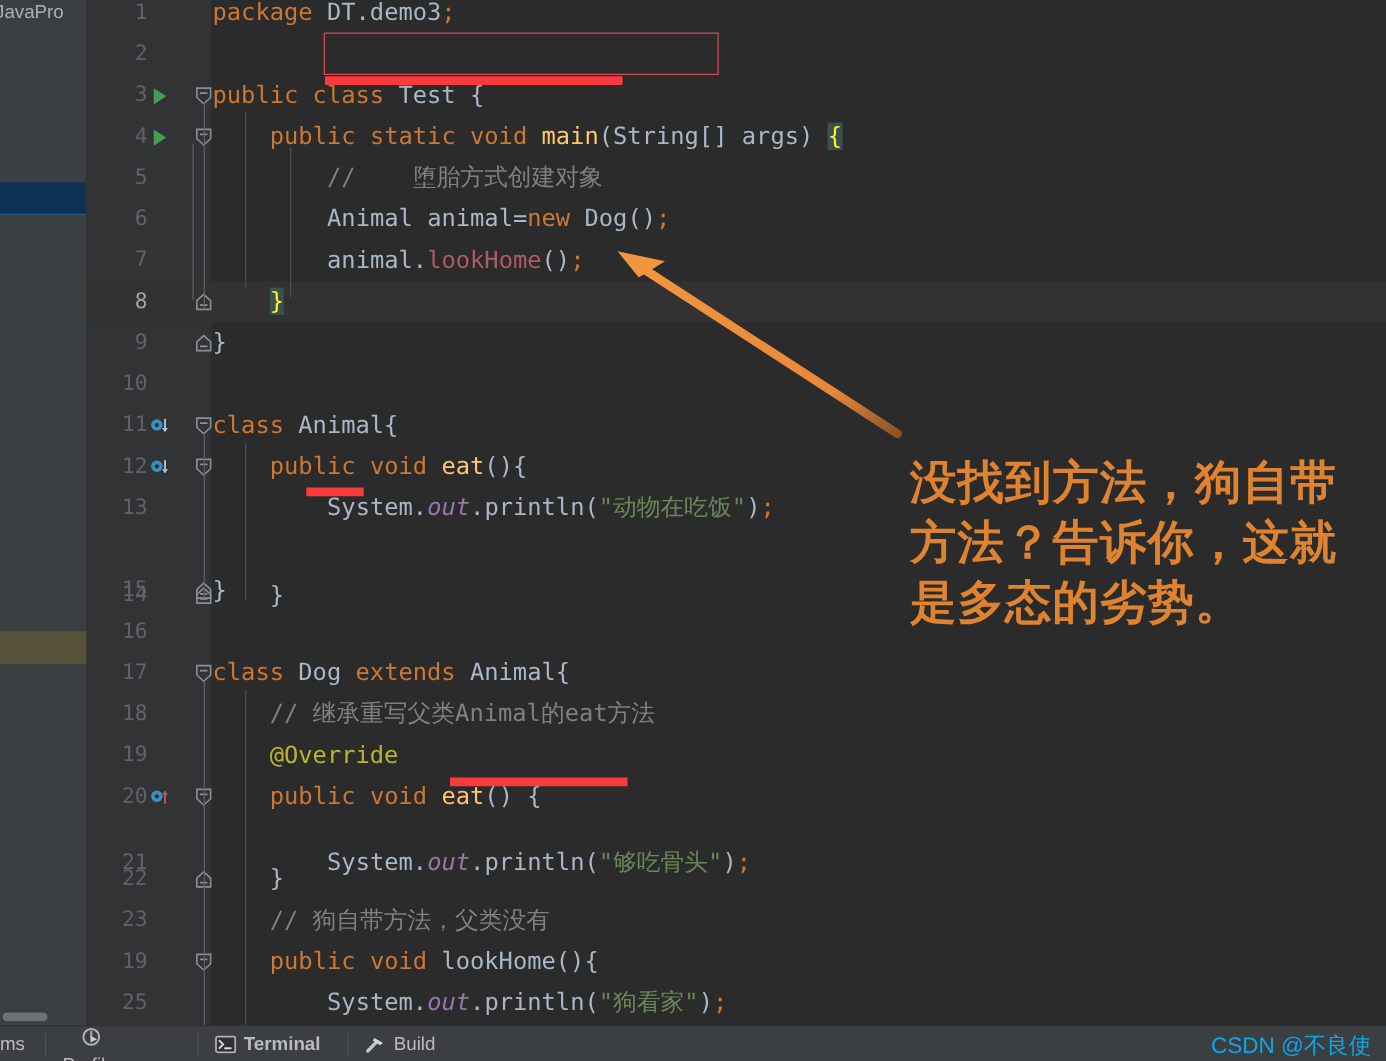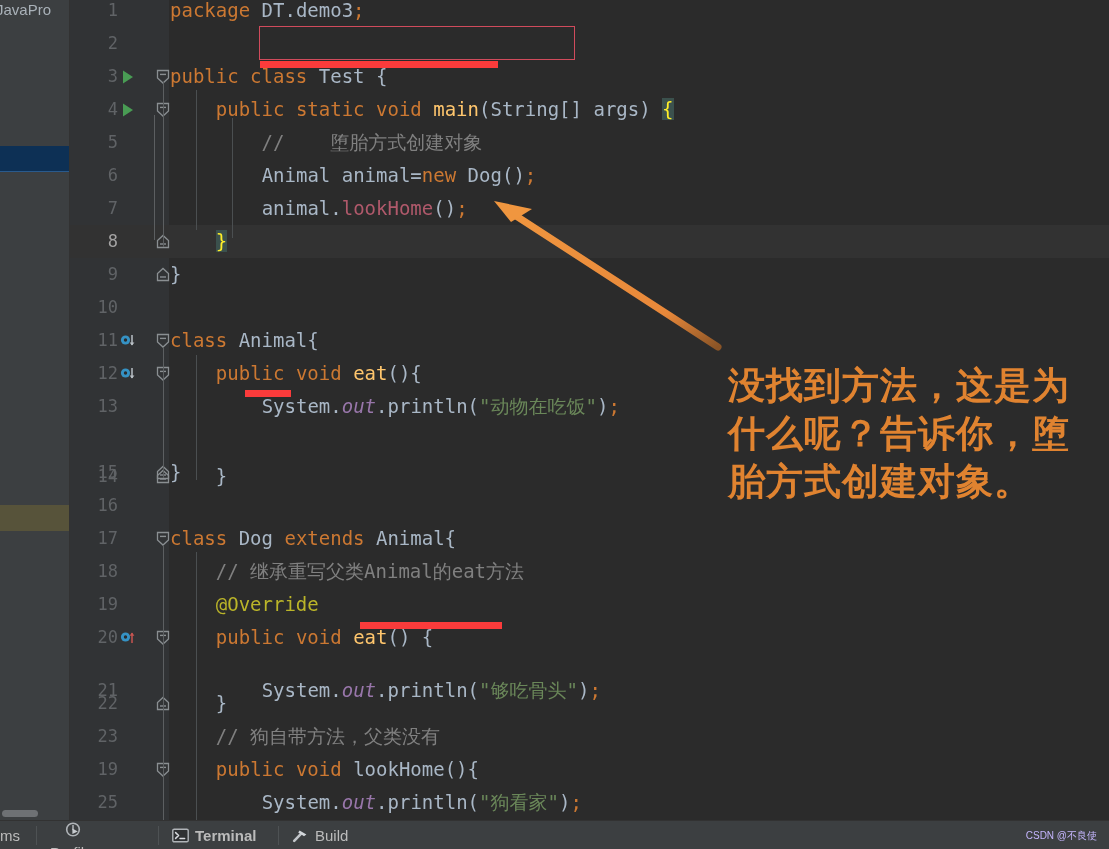--- a/index.html
+++ b/index.html
@@ -153,22 +153,22 @@
   }
   .tool-sep {
     position: absolute; top: 5px; width: 1px; height: 19px;
     background: #4e5254;
   }
   .tool-icon { display: flex; align-items: center; }
   #watermark {
     position: absolute; right: 12px; top: 0; height: 29px;
     display: flex; align-items: center;
     font-family: "Liberation Sans", sans-serif;
-    font-size: 10px;
-    color: #c4b5fd;
+    font-size: 18px;
+    color: #0ea5e9;
   }
 </style>
 </head>
 <body>
 
 <div id="screen">
 
   <div id="left-panel">
     <div id="left-panel-title">JavaPro</div>
     <div class="panel-band" id="panel-band-selected"></div>
@@ -388,21 +388,21 @@
       <linearGradient id="agrad" x1="0" y1="0" x2="1" y2="1">
         <stop offset="0" stop-color="#f0963f"></stop>
         <stop offset="0.75" stop-color="#e8883a"></stop>
         <stop offset="1" stop-color="#8a5426"></stop>
       </linearGradient>
     </defs>
     <path d="M 248 162 L 40 27" stroke="url(#agrad)" stroke-width="7" stroke-linecap="round" fill="none"></path>
     <path d="M 24 16 L 62 24 L 41 37 Z" fill="#f0963f"></path>
   </svg>
 
-  <div id="note">没找到方法，这是为什么呢？告诉你，堕胎方式创建对象。</div>
+  <div id="note">没找到方法，狗自带方法？告诉你，这就是多态的劣势。</div>
 
   <div id="bottombar">
 
     <div class="tool-item" style="left:0px;">
       <span>ms</span>
     </div>
     <div class="tool-sep" style="left:36px;"></div>
 
     <div class="tool-item" style="left:50px;flex-direction:column;">
       <span class="tool-icon">

